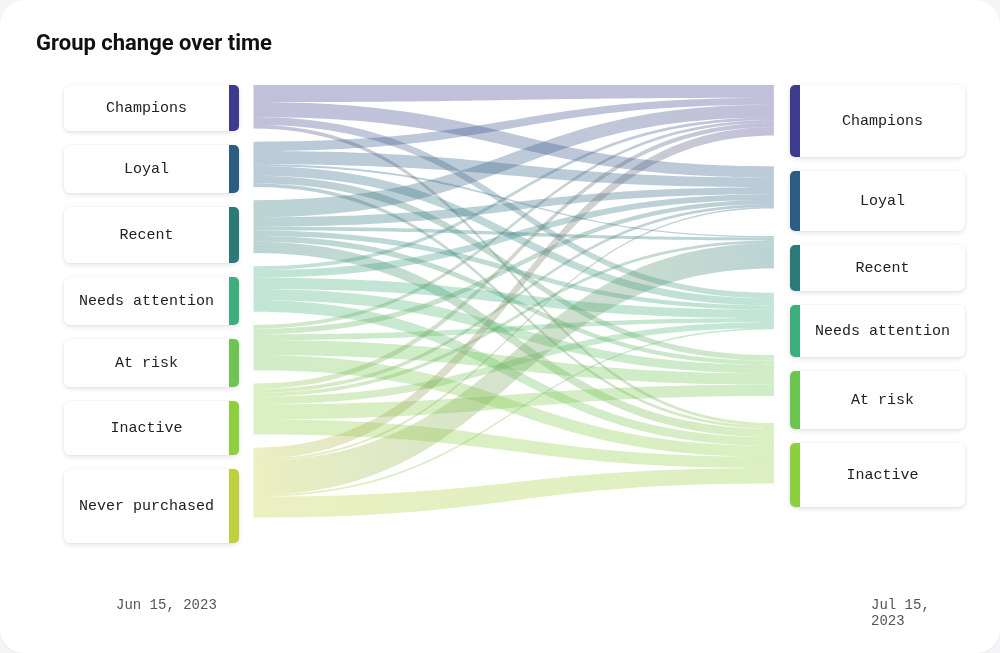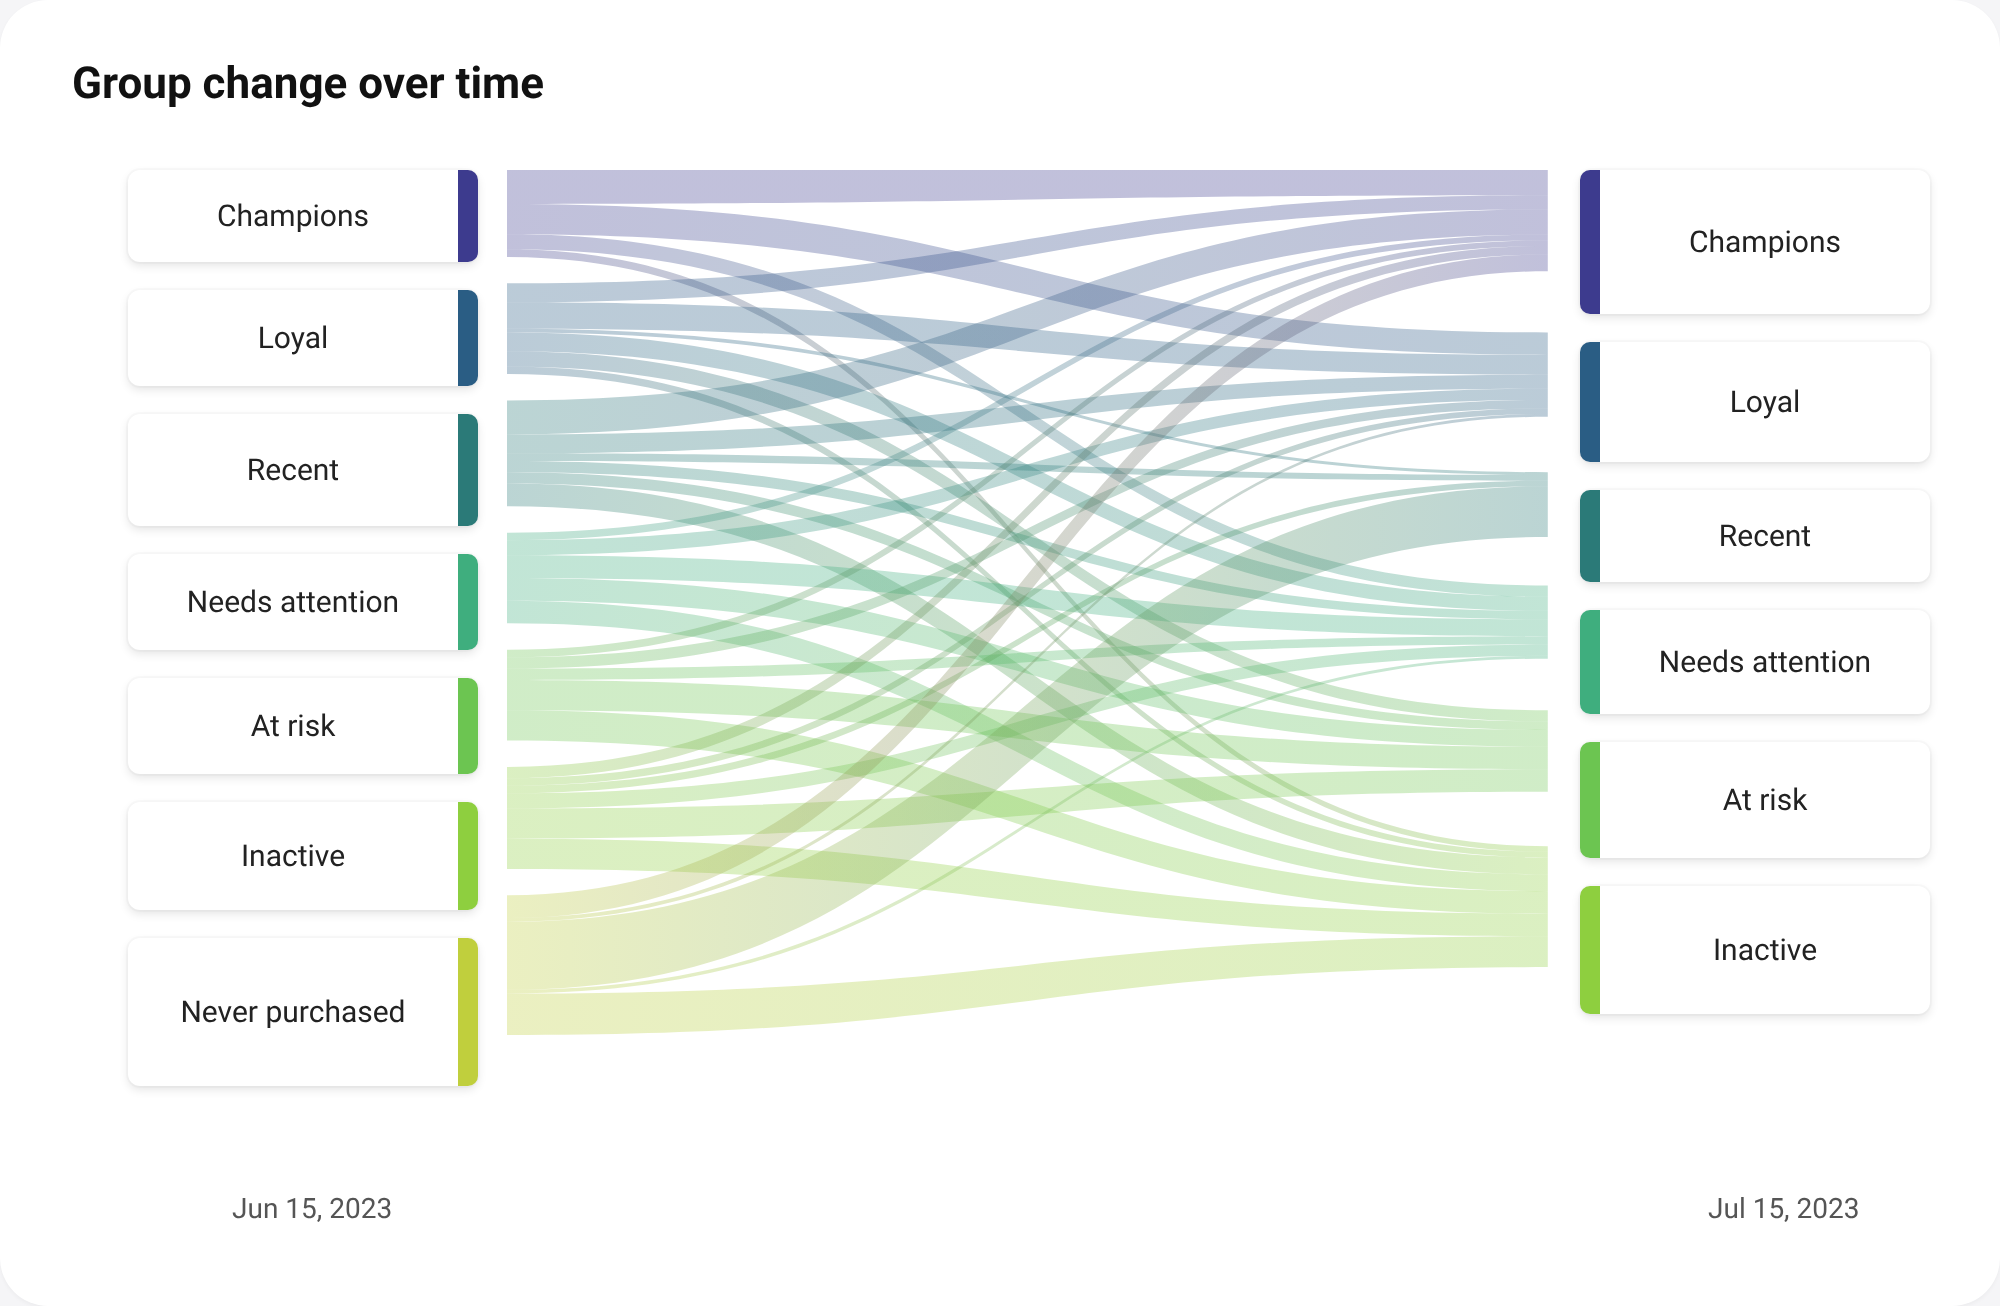--- a/index.html
+++ b/index.html
@@ -16,20 +16,21 @@
   h1.title {
     margin: 0 0 30px 2px;
     font-size: 22px;
     font-weight: 700;
     color: #111;
   }
   .chart-area {
     position: relative;
     width: 100%;
     height: 510px;
+    font-family: Liberation Mono, monospace;
   }
   .col {
     position: absolute;
     top: 0;
     width: 175px;
     display: flex;
     flex-direction: column;
     gap: 14px;
   }
   .col.left { left: 30px; }
@@ -313,16 +314,16 @@
           <div class="label-box">At risk</div>
           <div class="stripe" style="background: rgb(108, 197, 81);"></div>
         </div>
         <div class="node" style="height: 64px;">
           <div class="label-box">Inactive</div>
           <div class="stripe" style="background: rgb(142, 207, 63);"></div>
         </div>
       </div>
     <div class="dates">
       <span style="left:52px">Jun 15, 2023</span>
-      <span style="left:790px">Jul 15, 2023</span>
+      <span style="left:807px">Jul 15, 2023</span>
     </div>
   </div>
 </div>
 
 </body></html>

